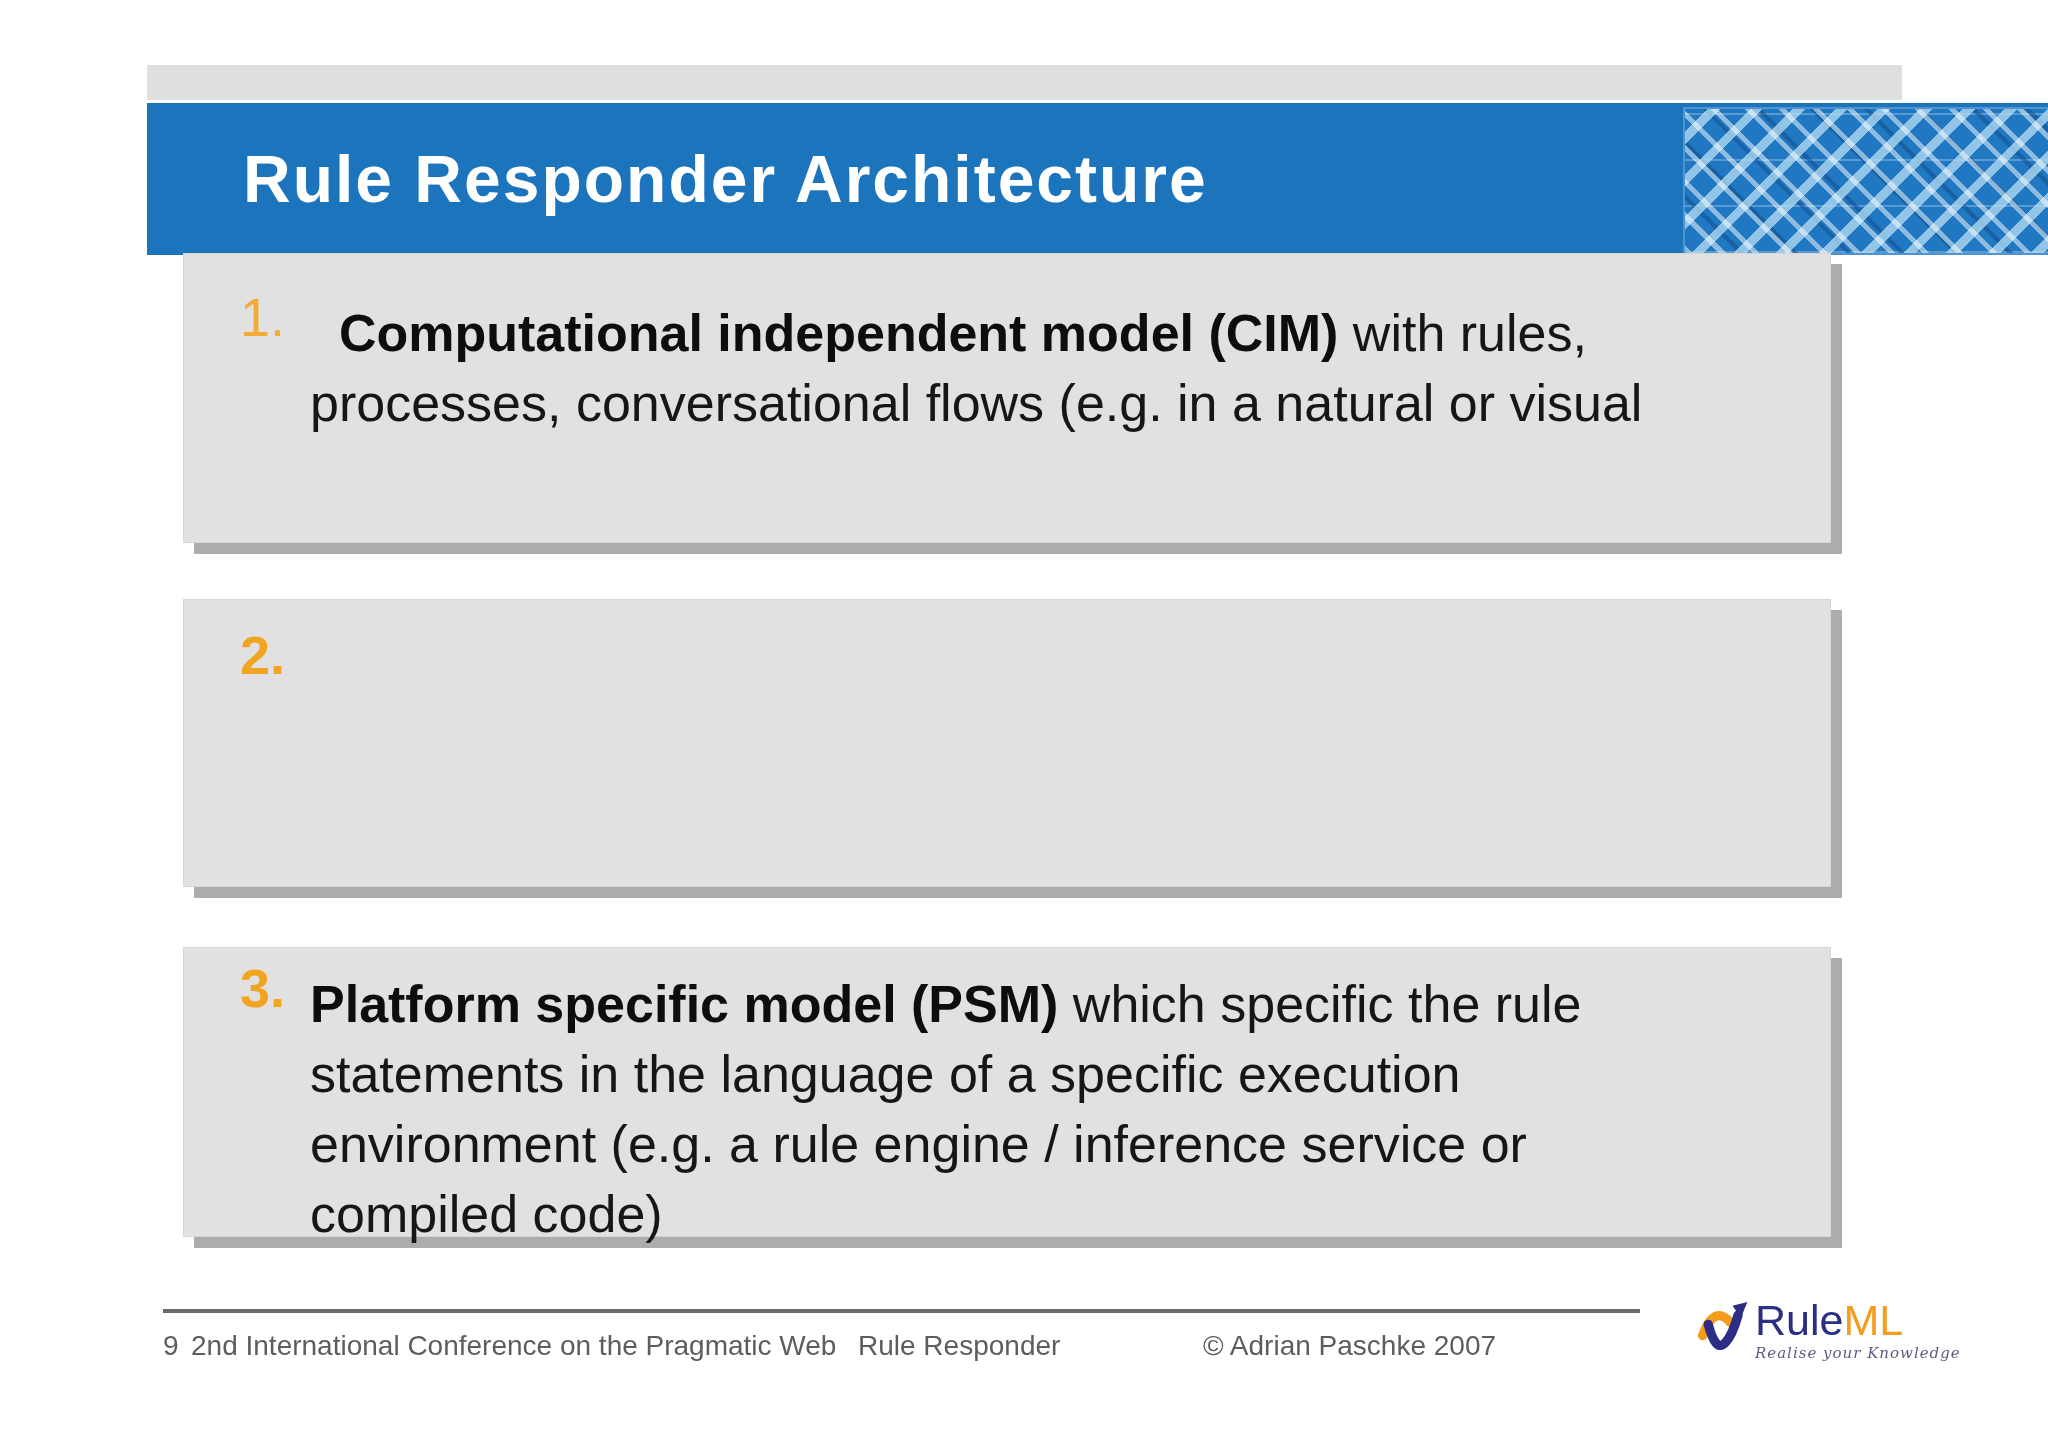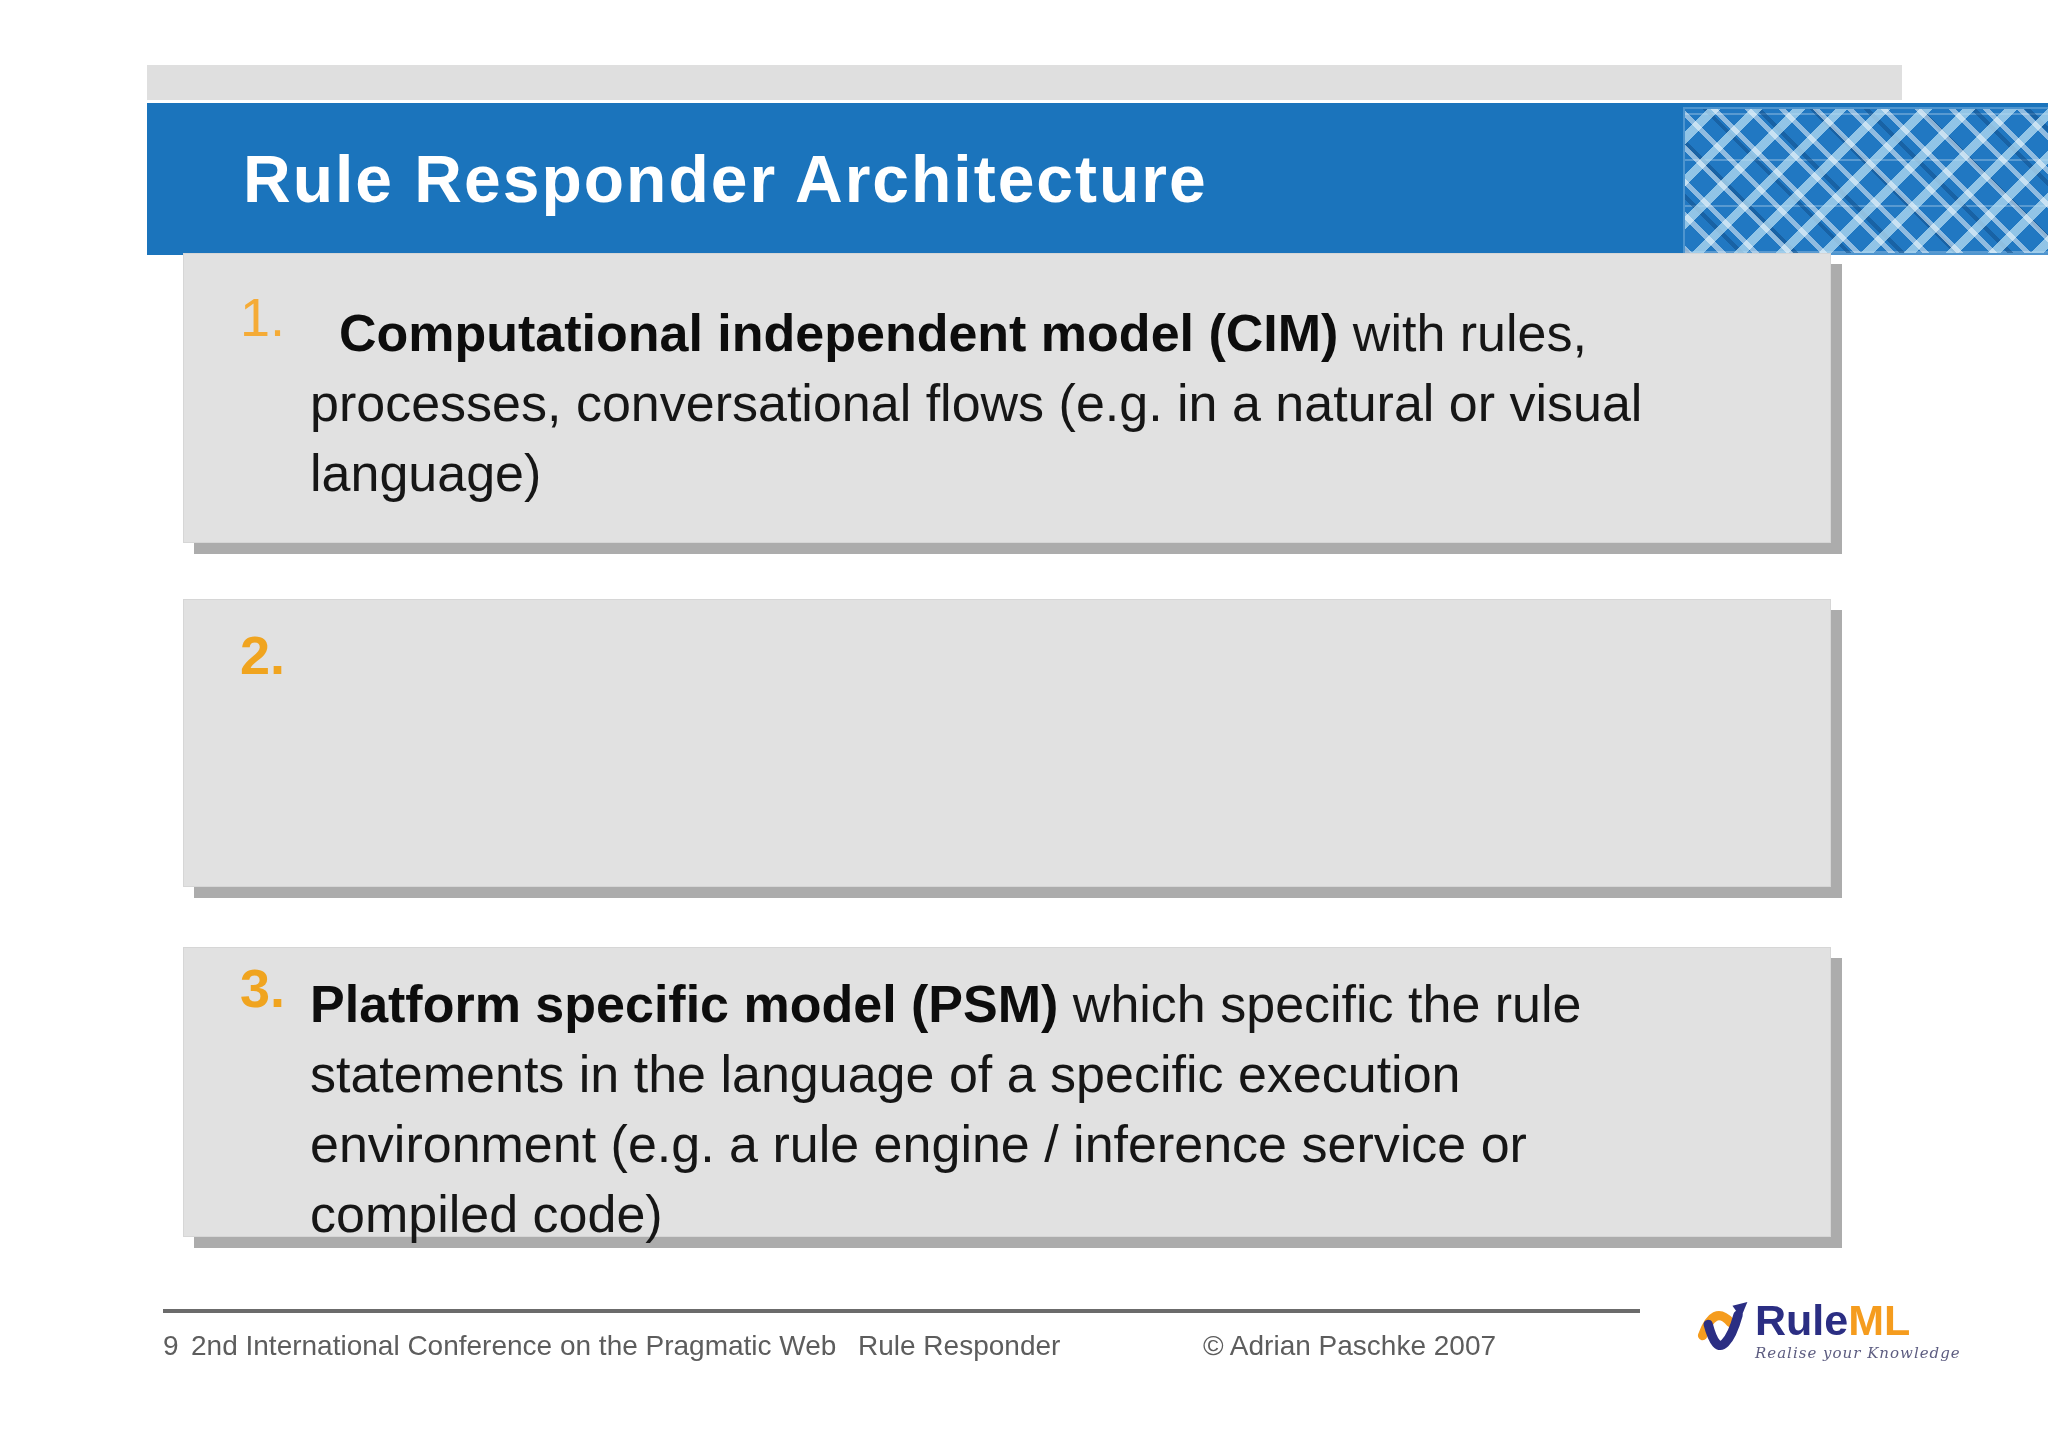--- a/index.html
+++ b/index.html
@@ -68,21 +68,21 @@
   .f-conf{left:191px;}
   .f-deck{left:858px;}
   .f-copy{left:1203px;}
   
   .logo{
     position:absolute;left:1697px;top:1297px;width:215px;height:84px;
     display:flex;align-items:flex-start;
   }
   .logo-swoosh{flex:0 0 56px;height:62px;margin-top:2px;}
   .logo-textcol{display:flex;flex-direction:column;margin-left:2px;}
-  .logo-word{font-size:43px;font-weight:700;line-height:46px;letter-spacing:0;}
+  .logo-word{font-size:43px;font-weight:400;line-height:46px;letter-spacing:0;}
   .logo-rule{color:#2b2e83;}
   .logo-ml{color:#f59c1e;}
   .logo-tagline{
     font-family:"DejaVu Serif", serif;font-style:italic;
     font-size:15px;color:#5c5c80;letter-spacing:1px;margin-top:1px;white-space:nowrap;text-align:center;
   }
 </style>
 </head>
 <body>
 
@@ -94,21 +94,20 @@
     <div class="slide-title">Rule Responder Architecture</div>
     <div class="circuit"></div>
   </div>
 
   <div class="card card1">
     <div class="card-flex">
       <div class="num num-light">1.</div>
       <div class="body">
         <div class="line"><span class="b">  Computational independent model (CIM)</span><span> with rules,</span></div>
         <div class="line">processes, conversational flows (e.g. in a natural or visual</div>
-        <div class="line">language)</div>
       </div>
     </div>
   </div>
 
   <div class="card card2">
     <div class="card-flex">
       <div class="num">2.</div>
     </div>
   </div>
 

